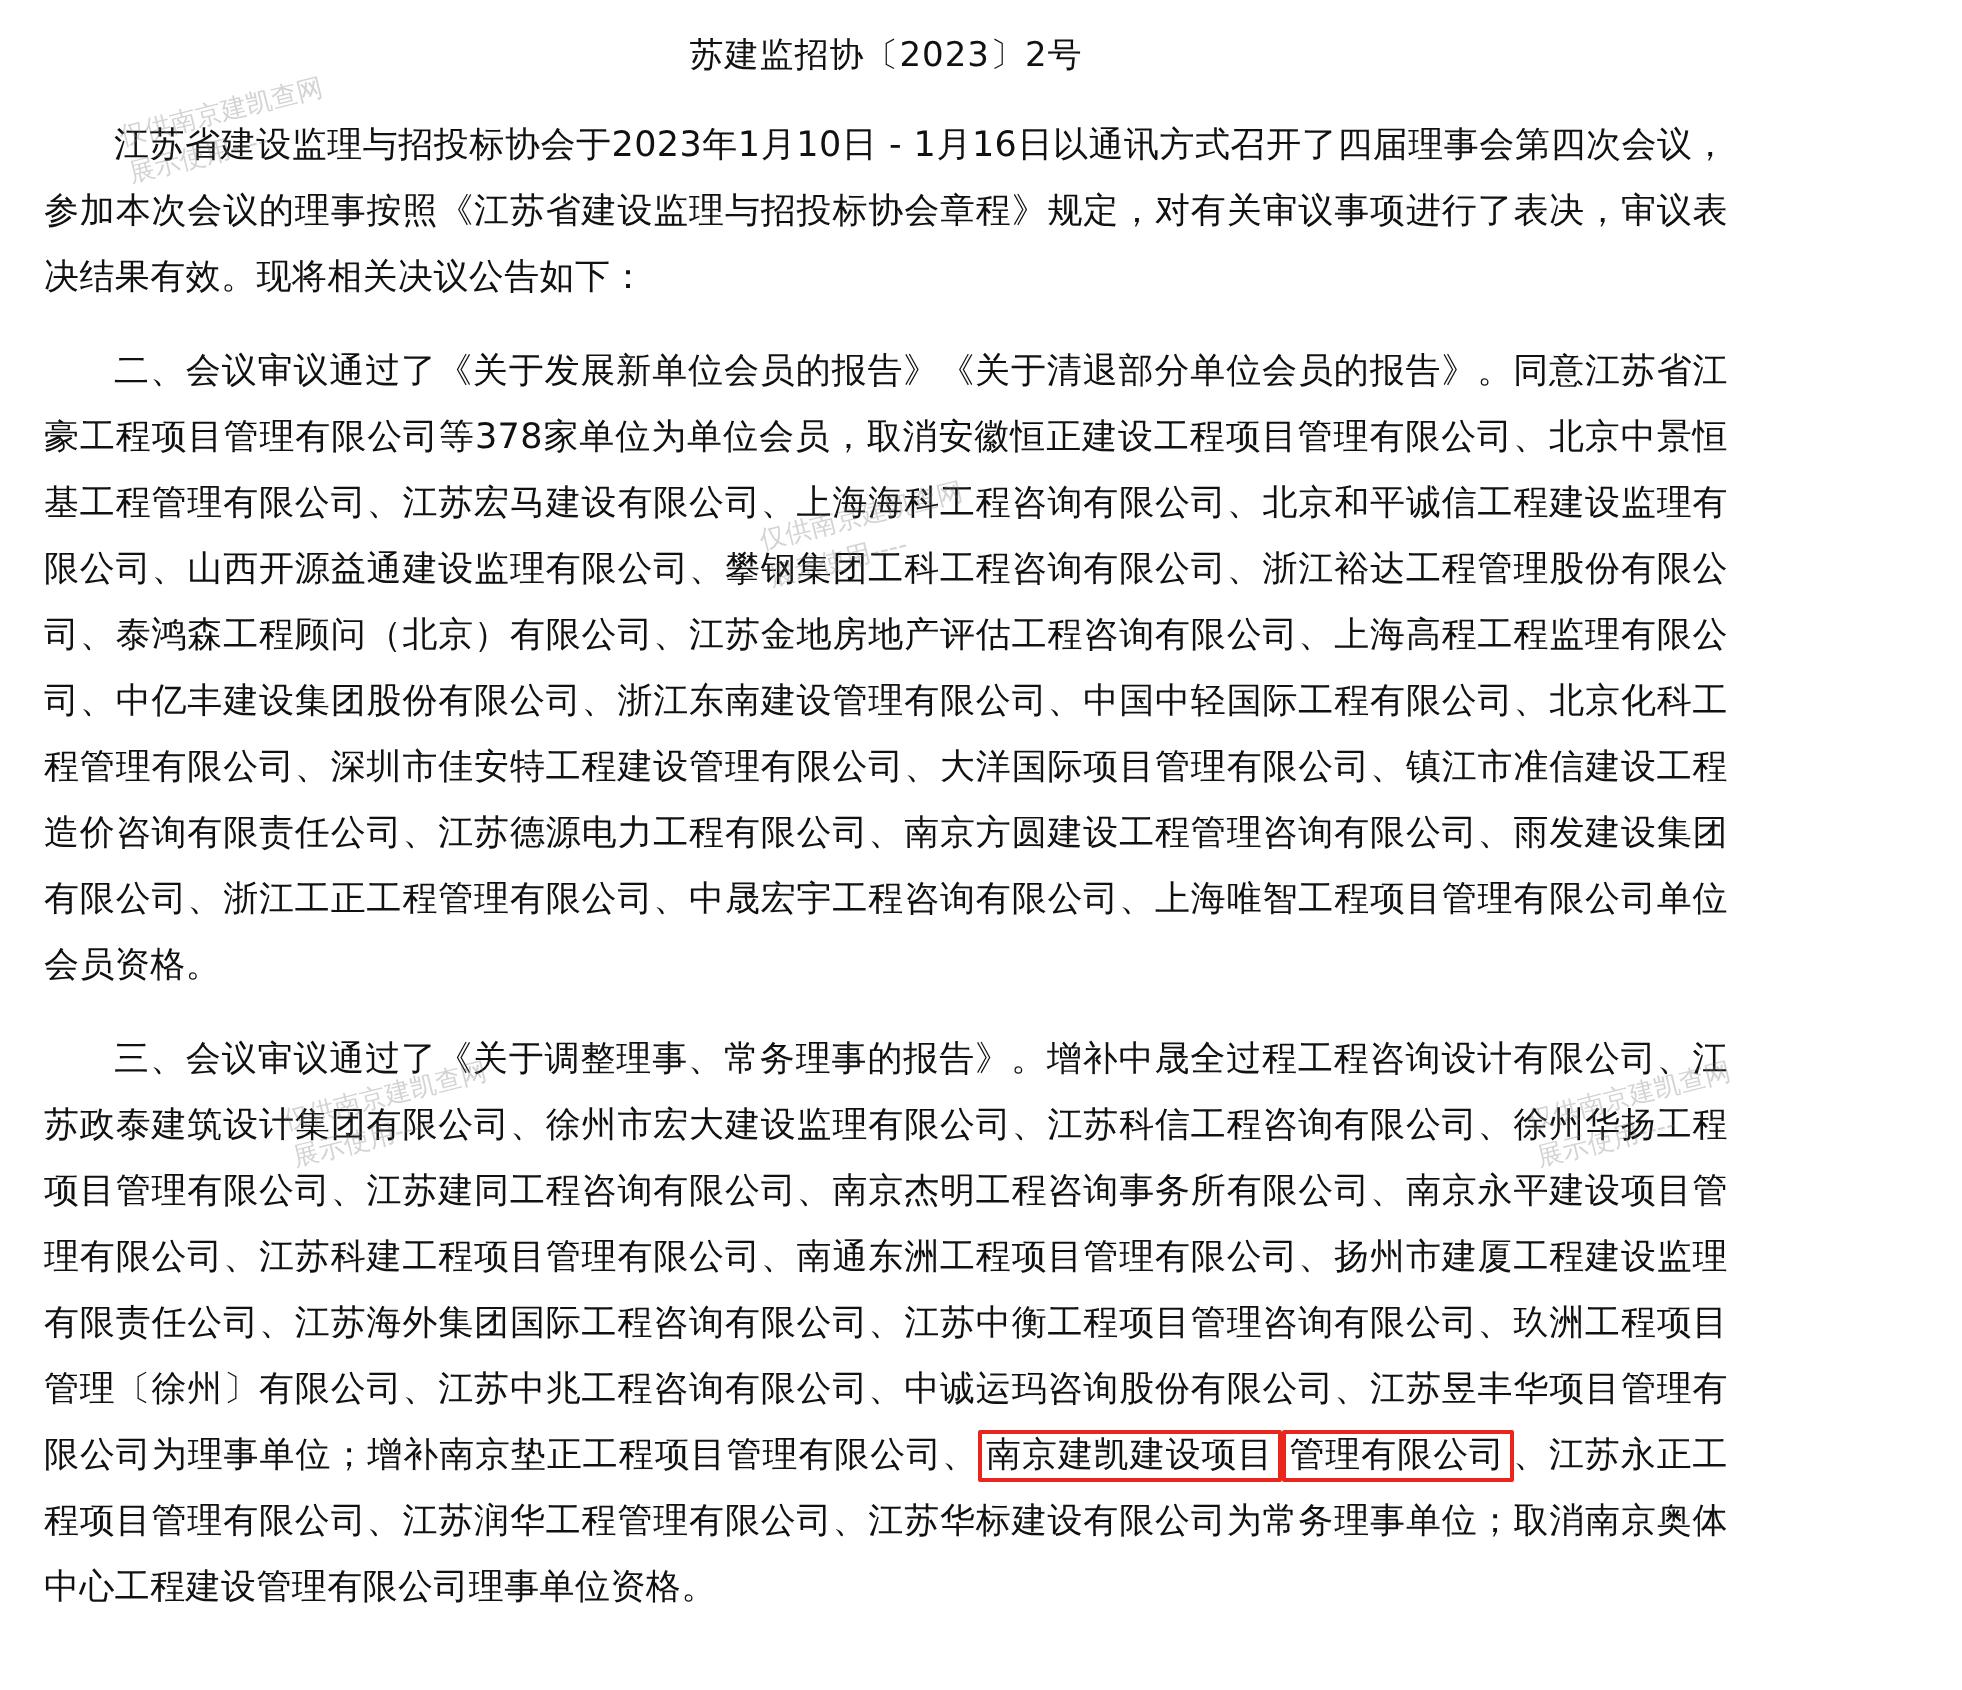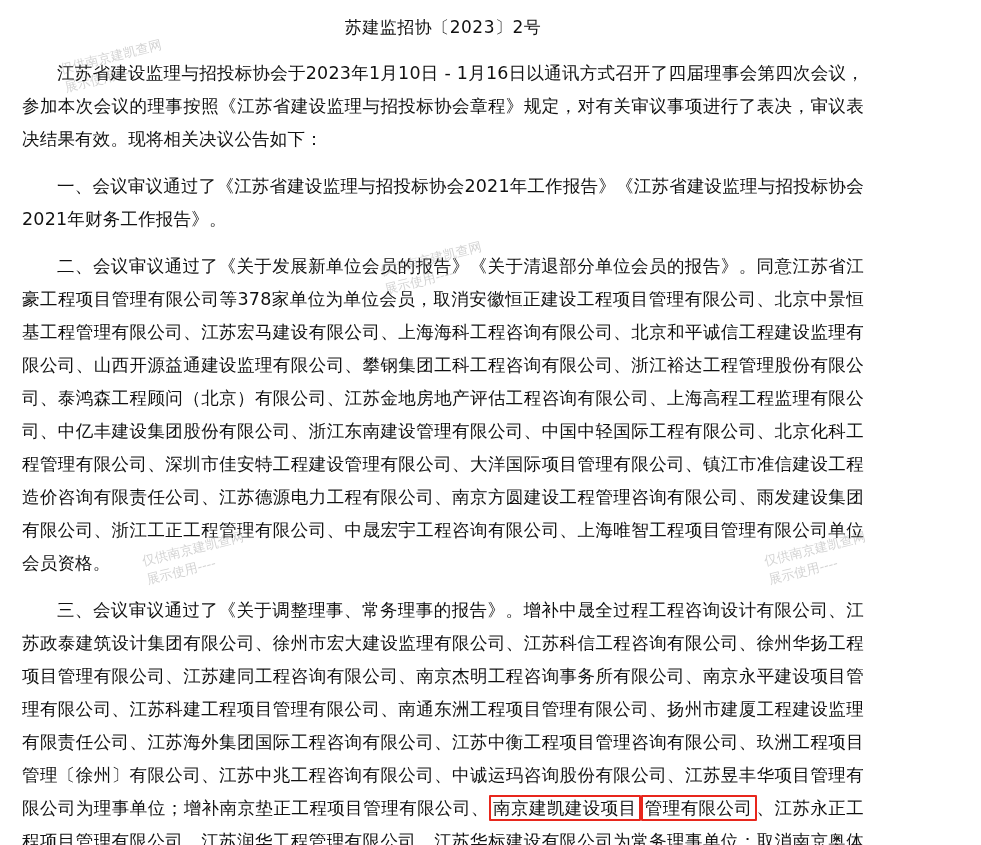--- a/index.html
+++ b/index.html
@@ -91,21 +91,20 @@
 </head>
 <body>
 
 <div class="page">
 
   <div class="doc-number">苏建监招协〔2023〕2号</div>
 
 
   <p class="para">江苏省建设监理与招投标协会于2023年1月10日 - 1月16日以通讯方式召开了四届理事会第四次会议，参加本次会议的理事按照《江苏省建设监理与招投标协会章程》规定，对有关审议事项进行了表决，审议表决结果有效。现将相关决议公告如下：</p>
 
-  <p class="para">一、会议审议通过了《江苏省建设监理与招投标协会2021年工作报告》《江苏省建设监理与招投标协会2021年财务工作报告》。</p>
 
   <p class="para">二、会议审议通过了《关于发展新单位会员的报告》《关于清退部分单位会员的报告》。同意江苏省江豪工程项目管理有限公司等378家单位为单位会员，取消安徽恒正建设工程项目管理有限公司、北京中景恒基工程管理有限公司、江苏宏马建设有限公司、上海海科工程咨询有限公司、北京和平诚信工程建设监理有限公司、山西开源益通建设监理有限公司、攀钢集团工科工程咨询有限公司、浙江裕达工程管理股份有限公司、泰鸿森工程顾问（北京）有限公司、江苏金地房地产评估工程咨询有限公司、上海高程工程监理有限公司、中亿丰建设集团股份有限公司、浙江东南建设管理有限公司、中国中轻国际工程有限公司、北京化科工程管理有限公司、深圳市佳安特工程建设管理有限公司、大洋国际项目管理有限公司、镇江市准信建设工程造价咨询有限责任公司、江苏德源电力工程有限公司、南京方圆建设工程管理咨询有限公司、雨发建设集团有限公司、浙江工正工程管理有限公司、中晟宏宇工程咨询有限公司、上海唯智工程项目管理有限公司单位会员资格。</p>
 
   <p class="para tight"><span>三、会议审议通过了《关于调整理事、常务理事的报告》。增补中晟全过程工程咨询设计有限公司、江苏政泰建筑设计集团有限公司、徐州市宏大建设监理有限公司、江苏科信工程咨询有限公司、徐州华扬工程项目管理有限公司、江苏建同工程咨询有限公司、南京杰明工程咨询事务所有限公司、南京永平建设项目管理有限公司、江苏科建工程项目管理有限公司、南通东洲工程项目管理有限公司、扬州市建厦工程建设监理有限责任公司、江苏海外集团国际工程咨询有限公司、江苏中衡工程项目管理咨询有限公司、玖洲工程项目管理〔徐州〕有限公司、江苏中兆工程咨询有限公司、中诚运玛咨询股份有限公司、江苏昱丰华项目管理有限公司为理事单位；增补南京垫正工程项目管理有限公司、</span><span class="hl hl-a">南京建凯建设项目</span><span class="hl hl-b">管理有限公司</span><span>、江苏永正工程项目管理有限公司、江苏润华工程管理有限公司、江苏华标建设有限公司为常务理事单位；取消南京奥体中心工程建设管理有限公司理事单位资格。</span></p>
 
   <div class="wm w1">
     <span>仅供南京建凯查网</span>
     <span>展示使用----</span>
   </div>
   <div class="wm w2">

